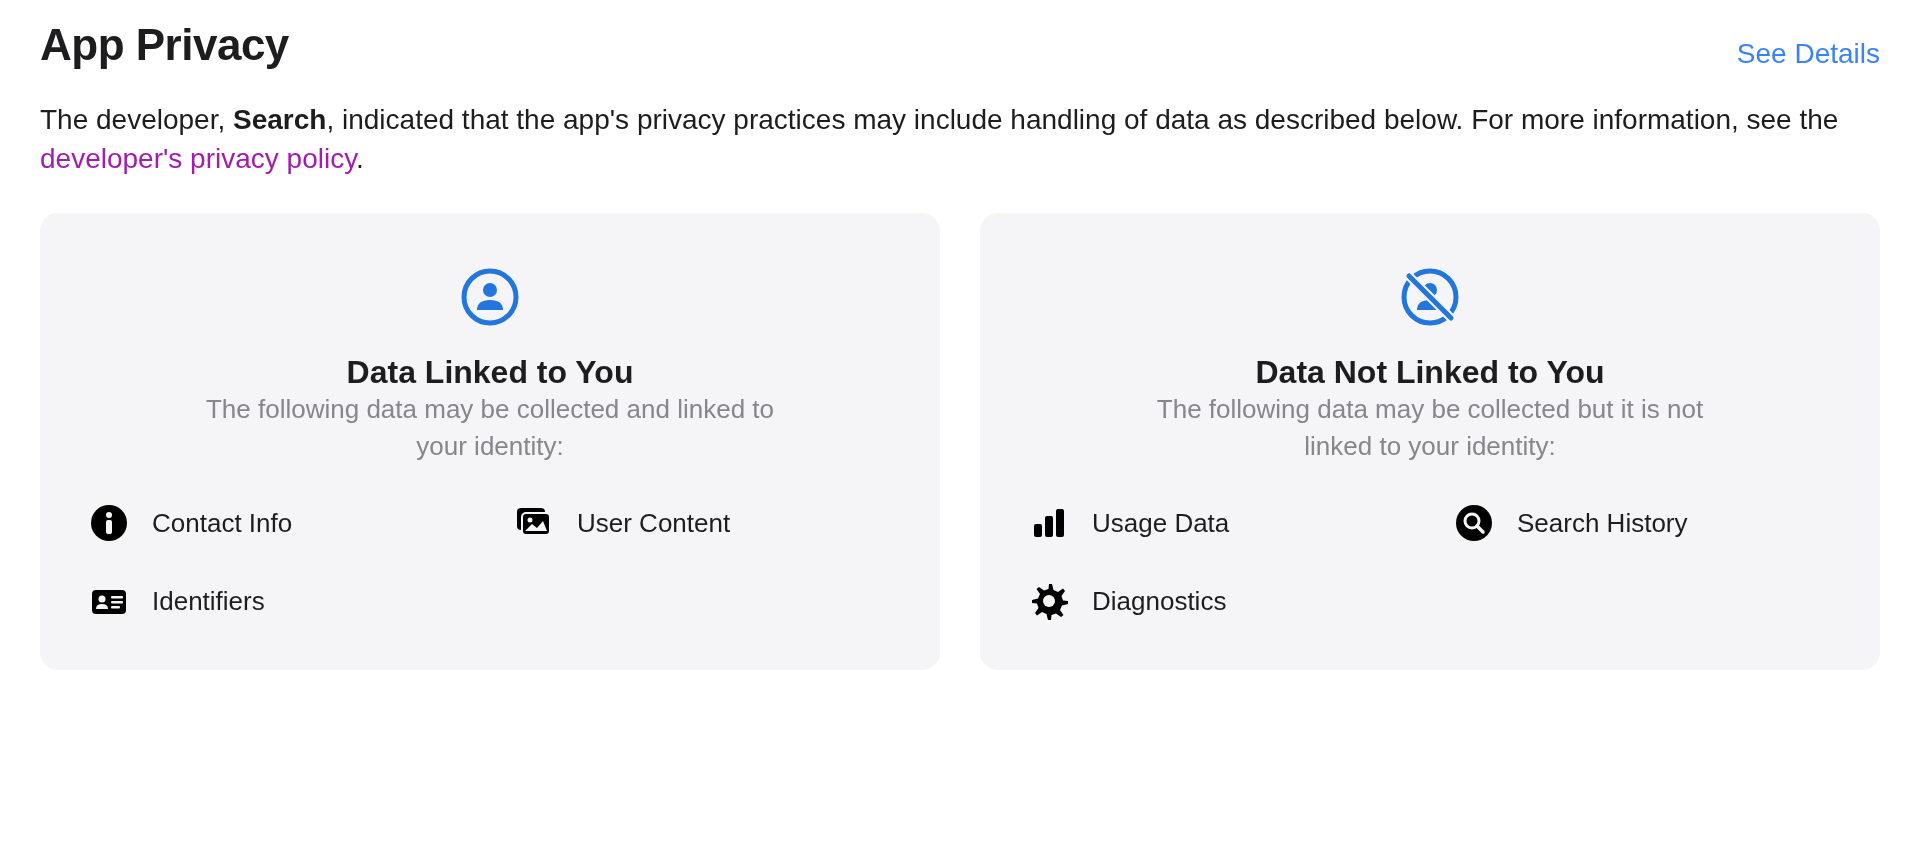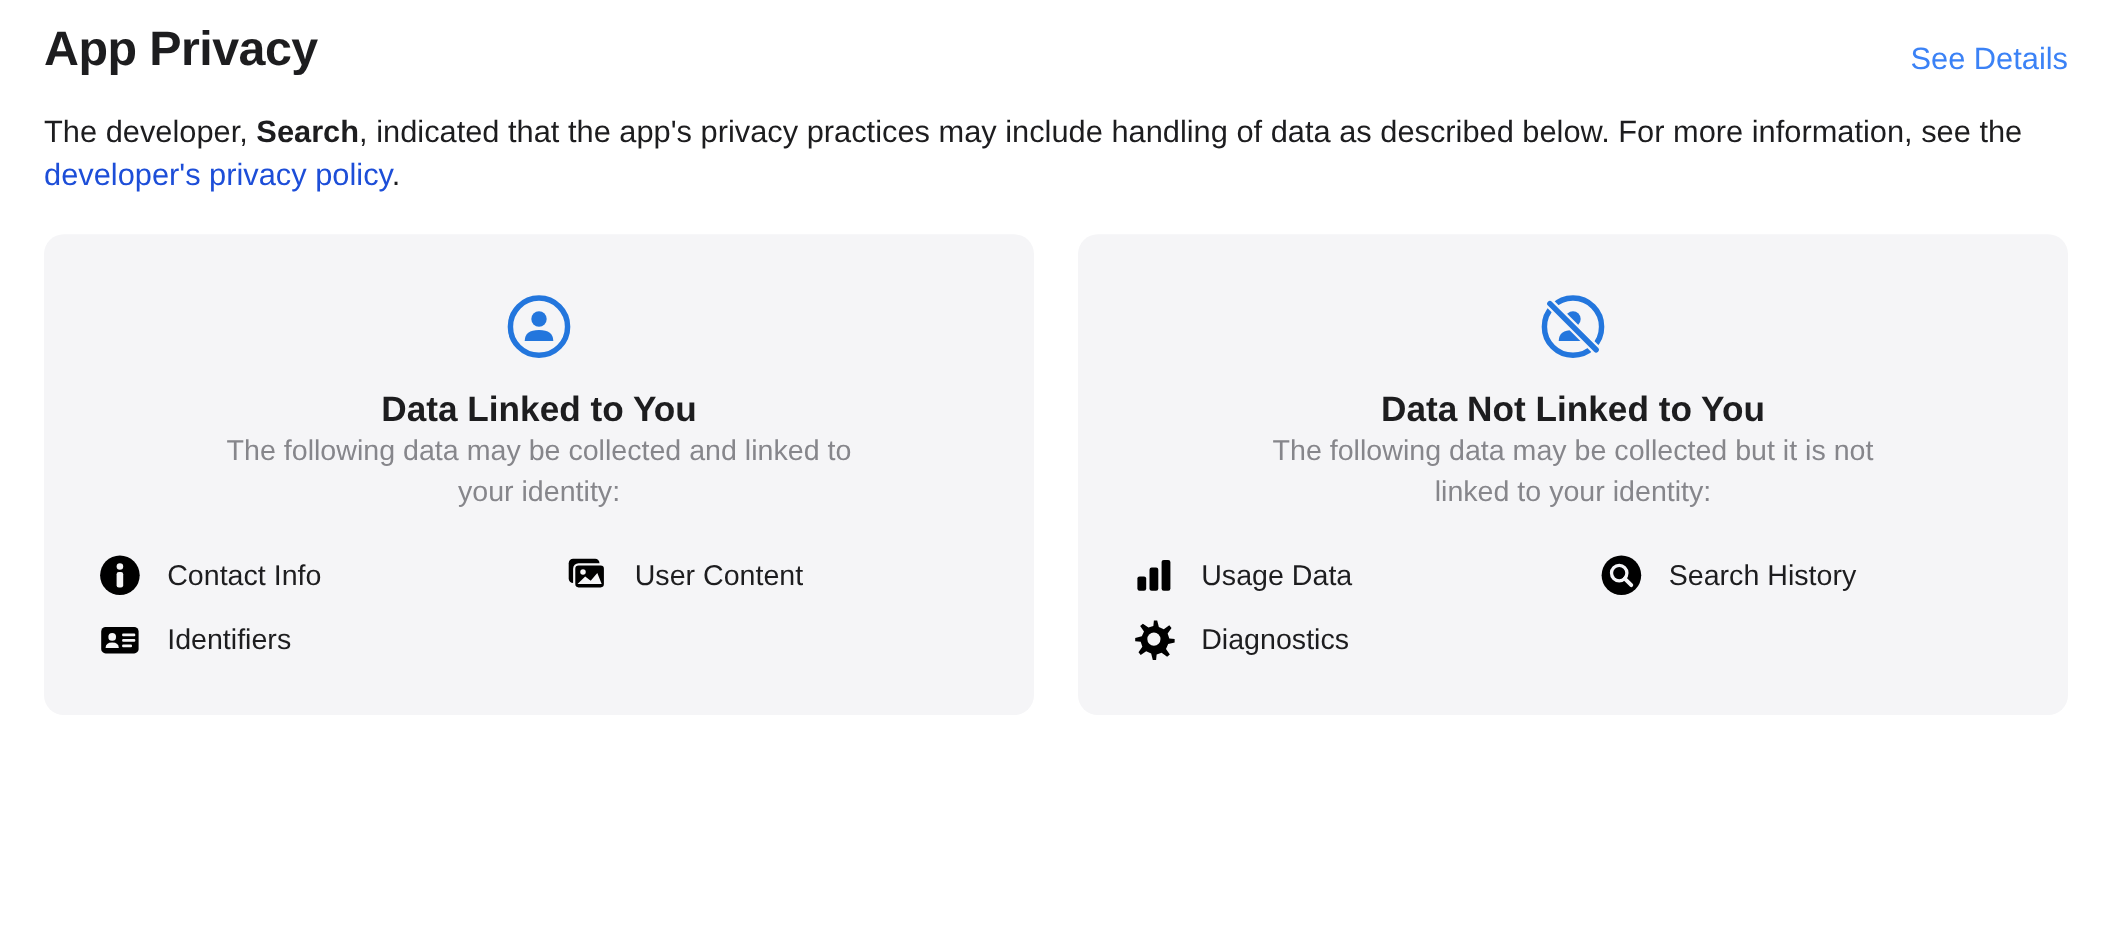--- a/index.html
+++ b/index.html
@@ -40,21 +40,21 @@
       line-height: 1.4;
       color: #1d1d1f;
       margin-bottom: 35px;
     }
     
     .description .bold {
       font-weight: 700;
     }
     
     .description .link {
-      color: #1d4ed8;
+      color: #a21caf;
       cursor: pointer;
     }
     
     .cards-container {
       display: flex;
       gap: 40px;
     }
     
     .privacy-card {
       flex: 1;
@@ -83,21 +83,21 @@
       color: #86868b;
       text-align: center;
       line-height: 1.4;
       margin-bottom: 40px;
       max-width: 600px;
     }
     
     .data-grid {
       display: grid;
       grid-template-columns: 1fr 1fr;
-      gap: 20px 50px;
+      gap: 40px 50px;
       width: 100%;
     }
     
     .data-item {
       display: flex;
       align-items: center;
       gap: 24px;
     }
     
     .data-item-icon {

